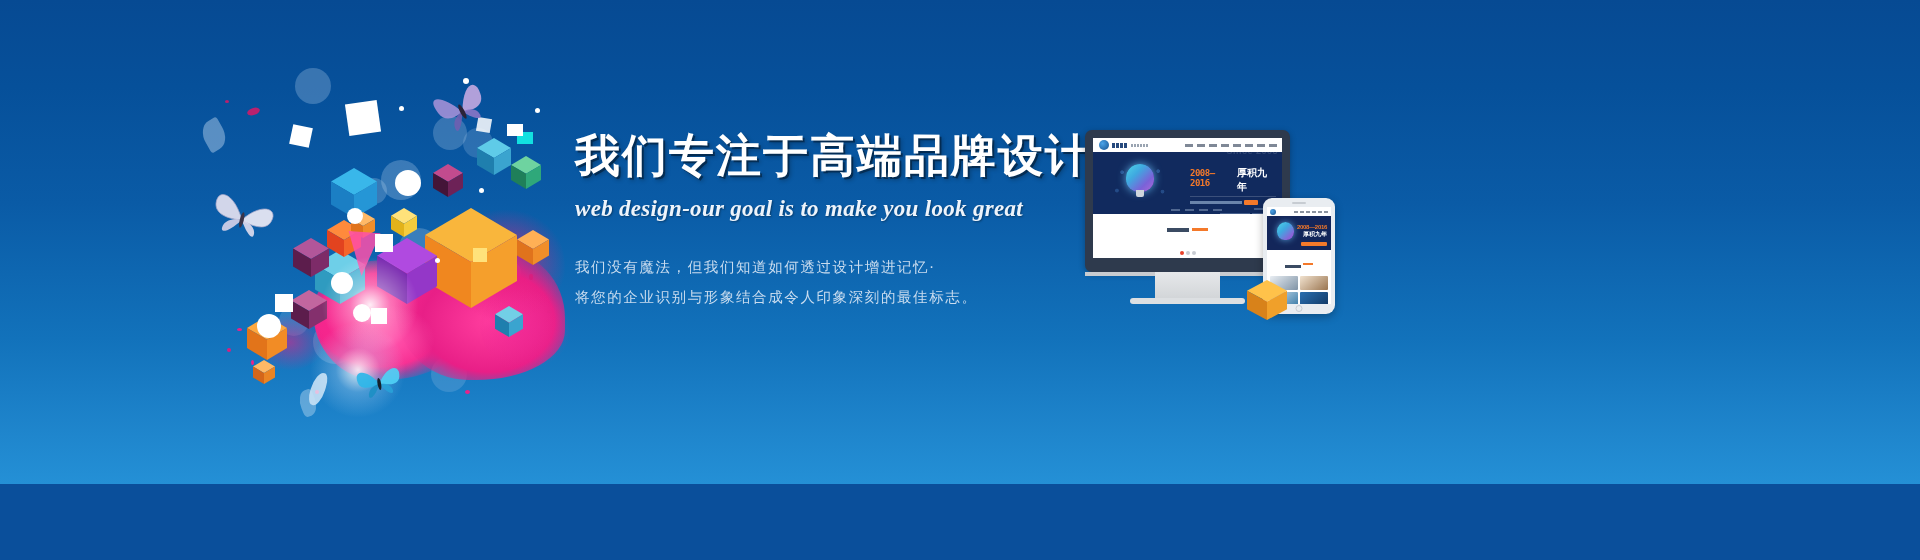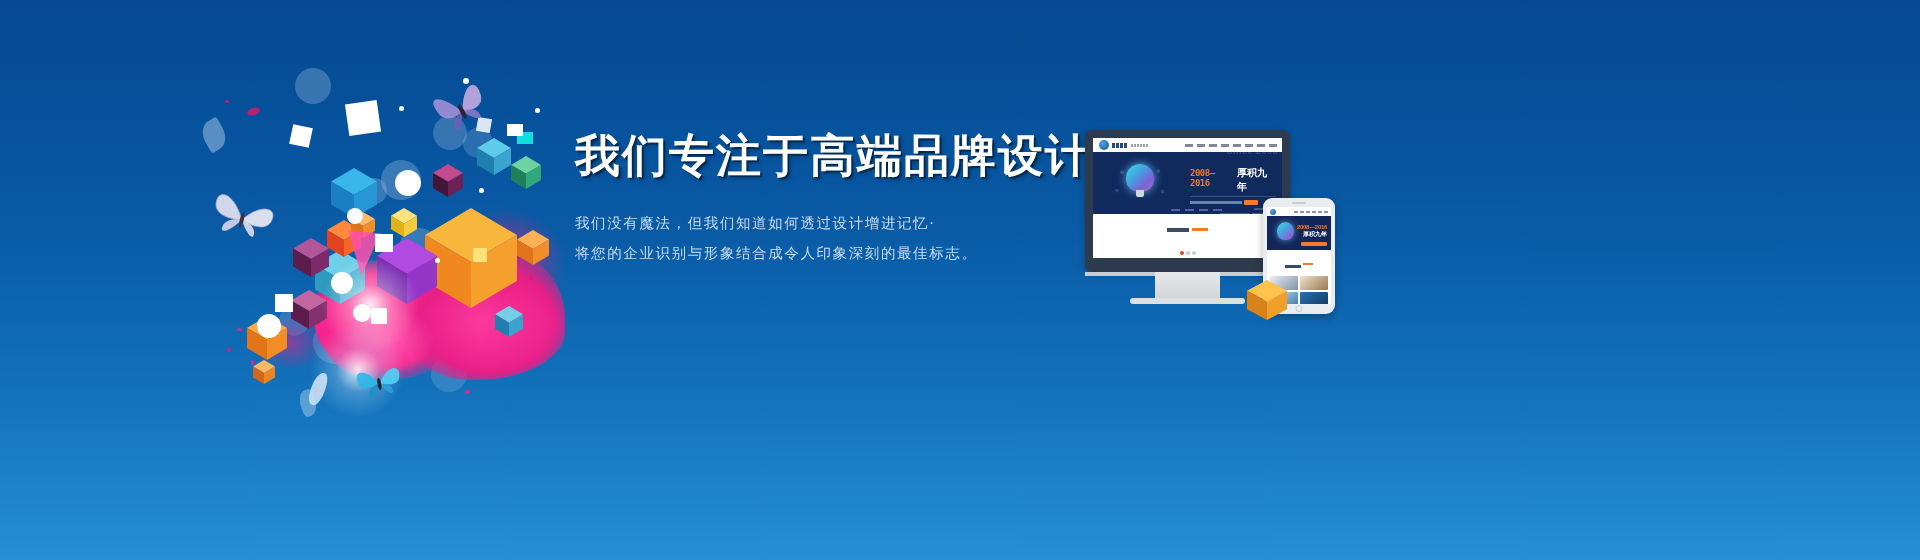--- a/index.html
+++ b/index.html
@@ -5,21 +5,21 @@
 <style>
   * { margin:0; padding:0; box-sizing:border-box; }
   html,body { width:1920px; height:560px; overflow:hidden; }
   body {
     font-family:"Liberation Sans","DejaVu Sans",sans-serif;
     background:#0a4f9b;
   }
 
   #banner {
     position:relative;
-    width:1920px; height:560px;
+    width:1920px; height:484px;
     overflow:hidden;
     background:linear-gradient(to bottom,#064a93 0%,#06509a 18%,#0a5ba6 42%,#1272bb 70%,#1f86cd 90%,#2490d6 100%);
   }
 
   
   #artwork {
     position:absolute; left:195px; top:60px;
     width:380px; height:380px;
   }
   .shape { position:absolute; }
@@ -70,21 +70,21 @@
     margin-top:12px;
     font-family:"Liberation Serif","DejaVu Serif",serif;
     font-style:italic;
     font-weight:bold;
     font-size:23px;
     color:#eef4fb;
     letter-spacing:.3px;
     white-space:nowrap;
     text-shadow:1px 1px 2px rgba(0,0,0,.35);
   }
-  #paragraph { margin-top:24px; }
+  #paragraph { margin-top:30px; }
   #paragraph p {
     font-family:"DejaVu Sans","Liberation Sans",sans-serif;
     font-size:14.5px;
     color:#c9dcef;
     letter-spacing:1.6px;
     line-height:30px;
     white-space:nowrap;
   }
 
   
@@ -434,20 +434,21 @@
     </svg>
 
     <div class="shape" style="left:8px;top:60px;width:22px;height:30px;background:rgba(190,215,240,.45);border-radius:60% 10% 60% 10%;transform:rotate(-30deg);"></div>
     <div class="shape" style="left:116px;top:312px;width:14px;height:34px;background:rgba(235,245,255,.75);border-radius:60% 40% 55% 45%;transform:rotate(18deg);"></div>
   </div>
 
   <div class="shape" style="position:absolute;left:300px;top:390px;width:16px;height:26px;background:rgba(200,225,245,.40);border-radius:60% 20% 60% 20%;transform:rotate(-22deg);"></div>
 
   <div id="text-block">
     <div id="headline">我们专注于高端品牌设计</div>
+    <div id="subtitle">web design-our goal is to make you look great</div>
     <div id="paragraph">
       <p>我们没有魔法，但我们知道如何透过设计增进记忆·</p>
       <p>将您的企业识别与形象结合成令人印象深刻的最佳标志。</p>
     </div>
   </div>
 
   <div id="devices">
 
     <div id="monitor">
       <div class="bezel">

